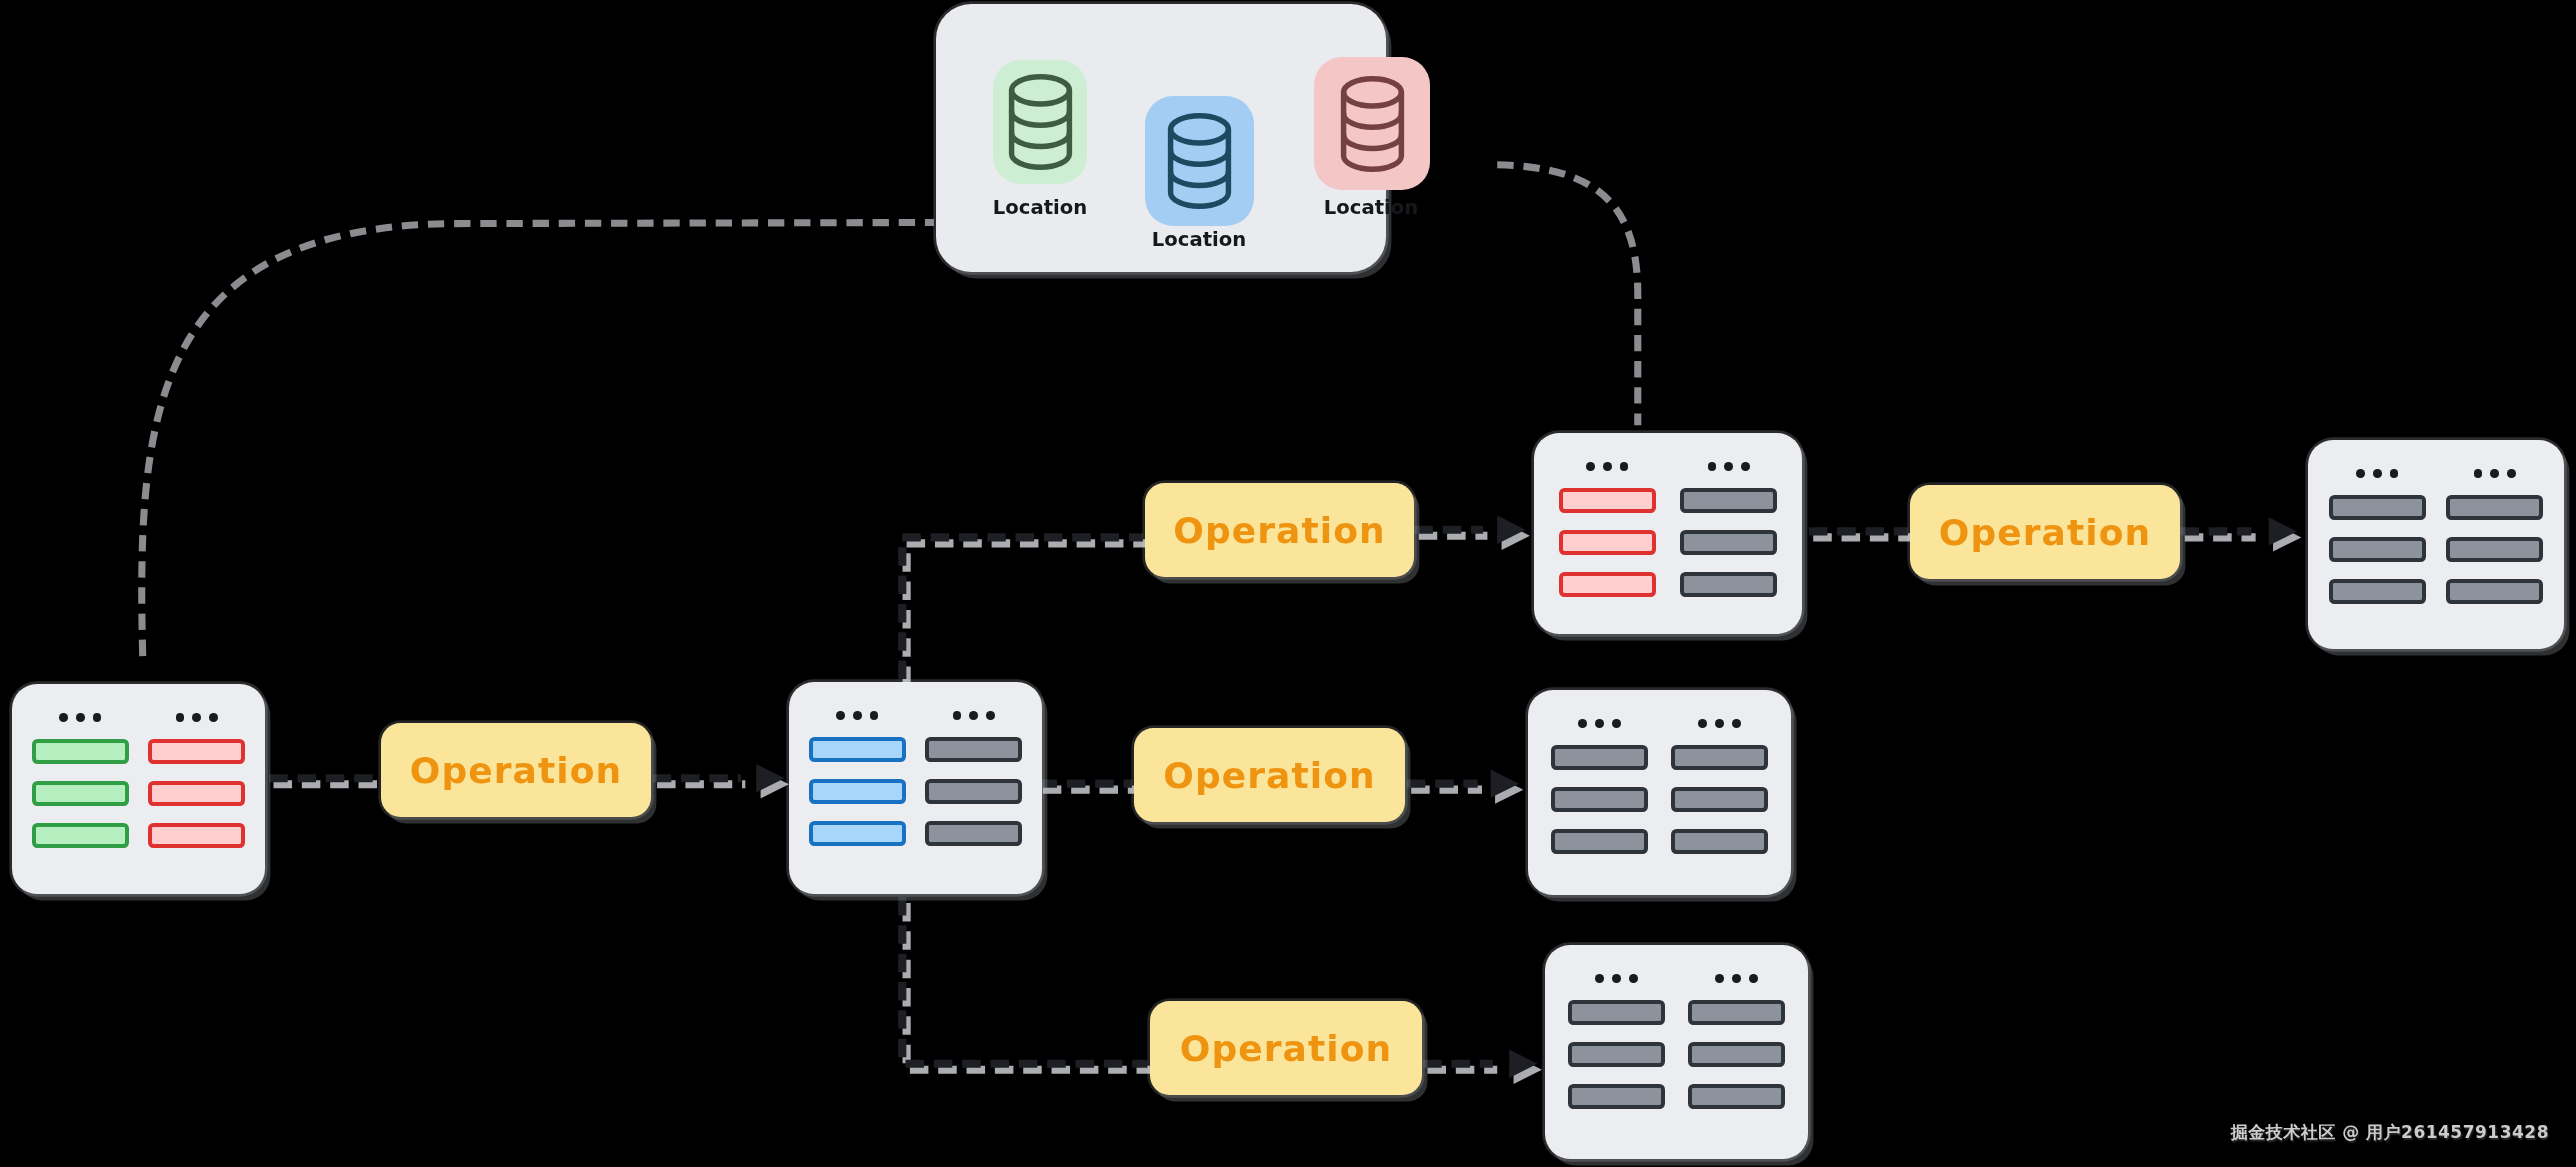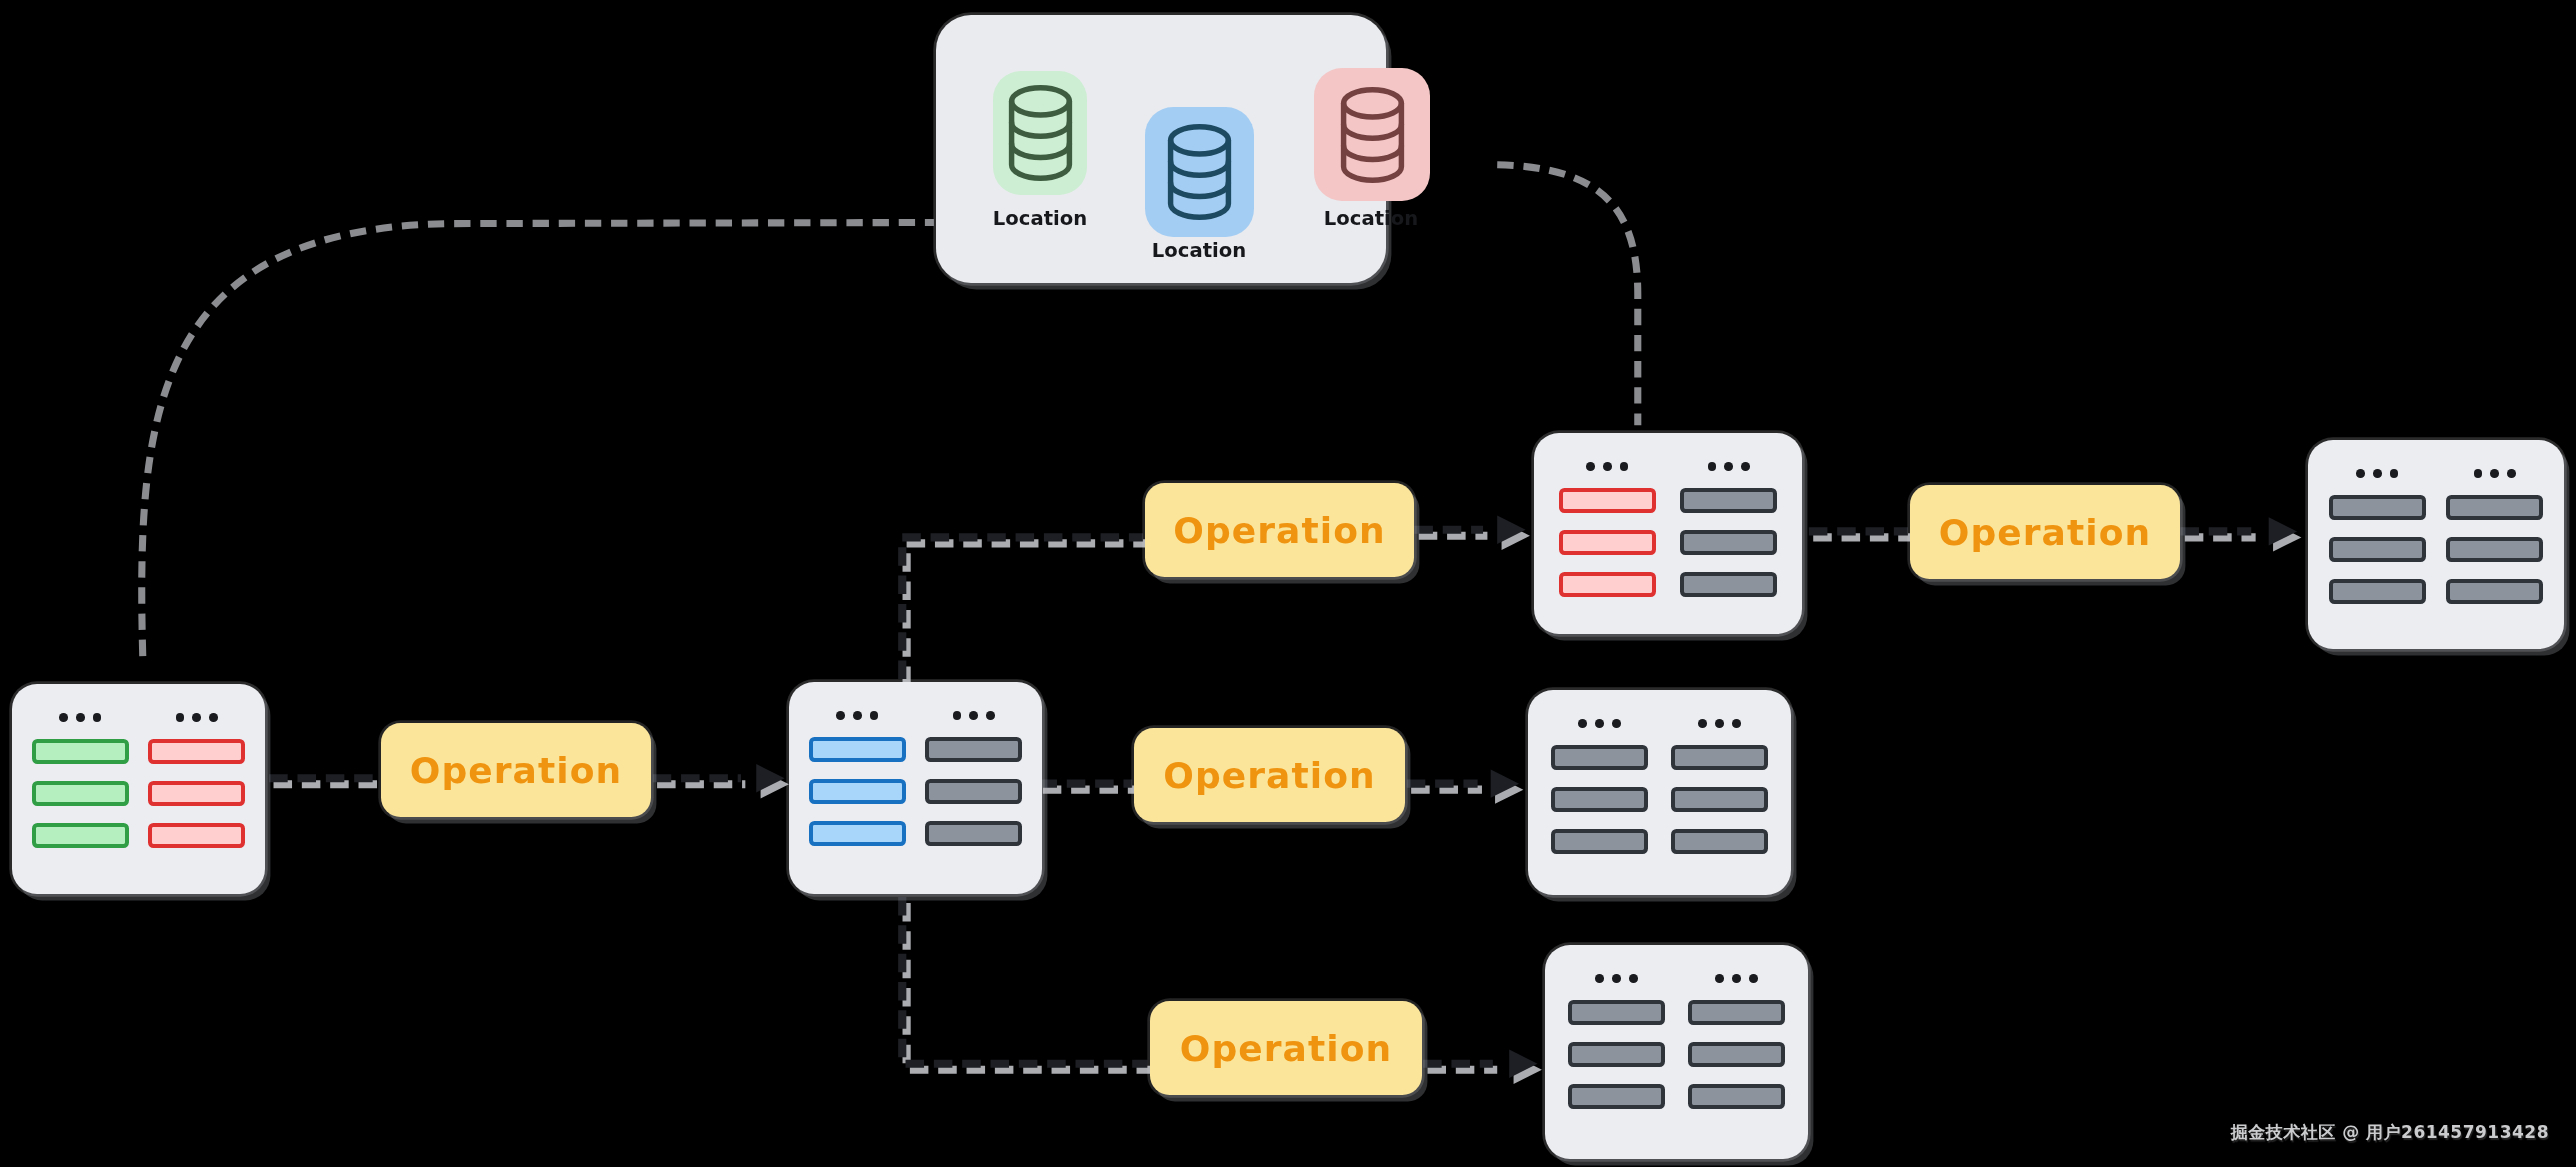--- a/index.html
+++ b/index.html
@@ -17,21 +17,21 @@
   .col .bar:first-of-type{margin-top:25px;}
   .bar.green{border-color:#2f9e44;background:#b6efbf;}
   .bar.red{border-color:#e03131;background:#ffcfcf;}
   .bar.blue{border-color:#1971c2;background:#a7d6fa;}
   .bar.gray{border-color:#2f343b;background:#8c939d;}
   
   .op{position:absolute;background:#fbe59a;border-radius:19.6px;display:flex;align-items:center;justify-content:center;
       z-index:2;box-shadow:0 0 0 2.7px rgba(222,224,230,.16),5.4px 6.5px 0 rgba(168,171,178,.28);text-align:right;}
   .op span{font-size:36px;font-weight:700;color:#ef9410;letter-spacing:1.1px;}
   
-  .panel{position:absolute;left:936px;top:15px;width:450px;height:268px;background:#e9ebef;border-radius:35px;
+  .panel{position:absolute;left:936px;top:4px;width:450px;height:268px;background:#e9ebef;border-radius:35px;
          z-index:2;box-shadow:0 0 0 2.7px rgba(214,216,222,.20),5.4px 6.5px 0 rgba(168,171,178,.28);}
   .badge{position:absolute;border-radius:28px;display:flex;align-items:center;justify-content:center;}
   .db-label{position:absolute;width:120px;text-align:center;font-size:19.6px;font-weight:600;color:#17181c;}
   
   .wm{position:absolute;right:27px;top:1121px;z-index:3;font-size:17px;font-weight:700;color:#cbccce;
       text-shadow:1.1px 1.6px 1.1px rgba(45,45,45,.85);letter-spacing:0.5px;}
 </style>
 </head>
 <body>
 

